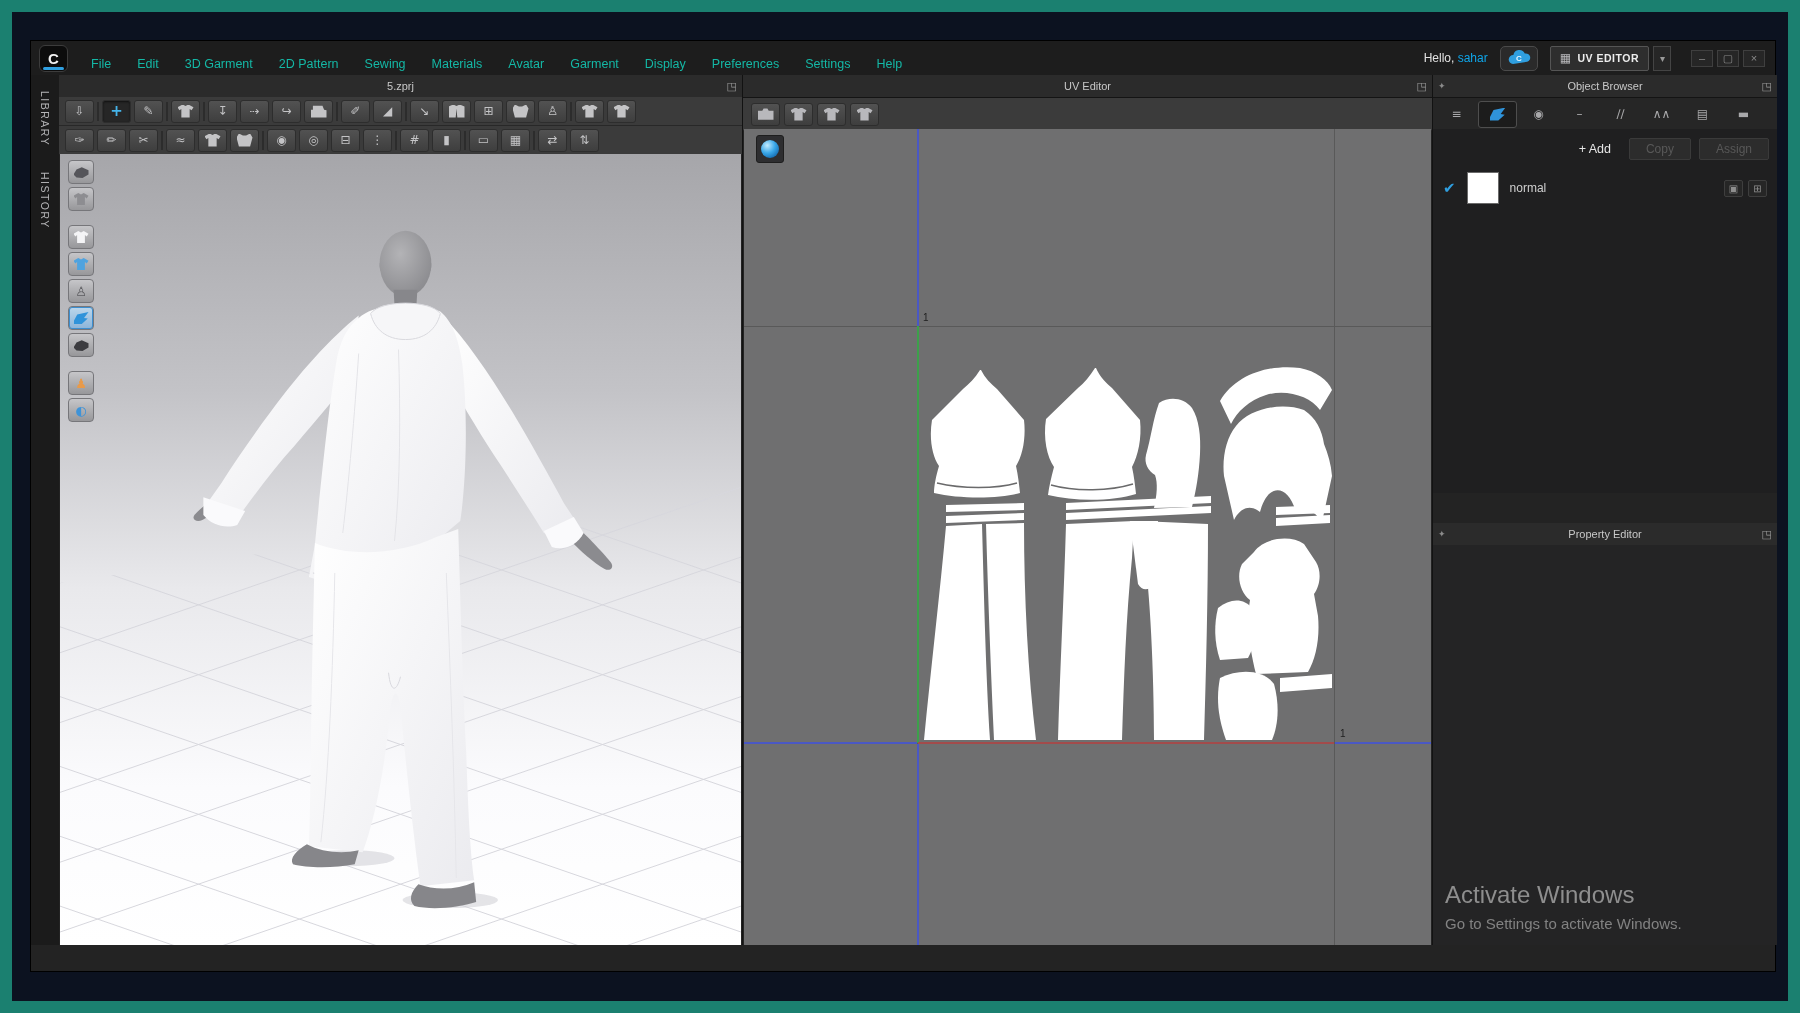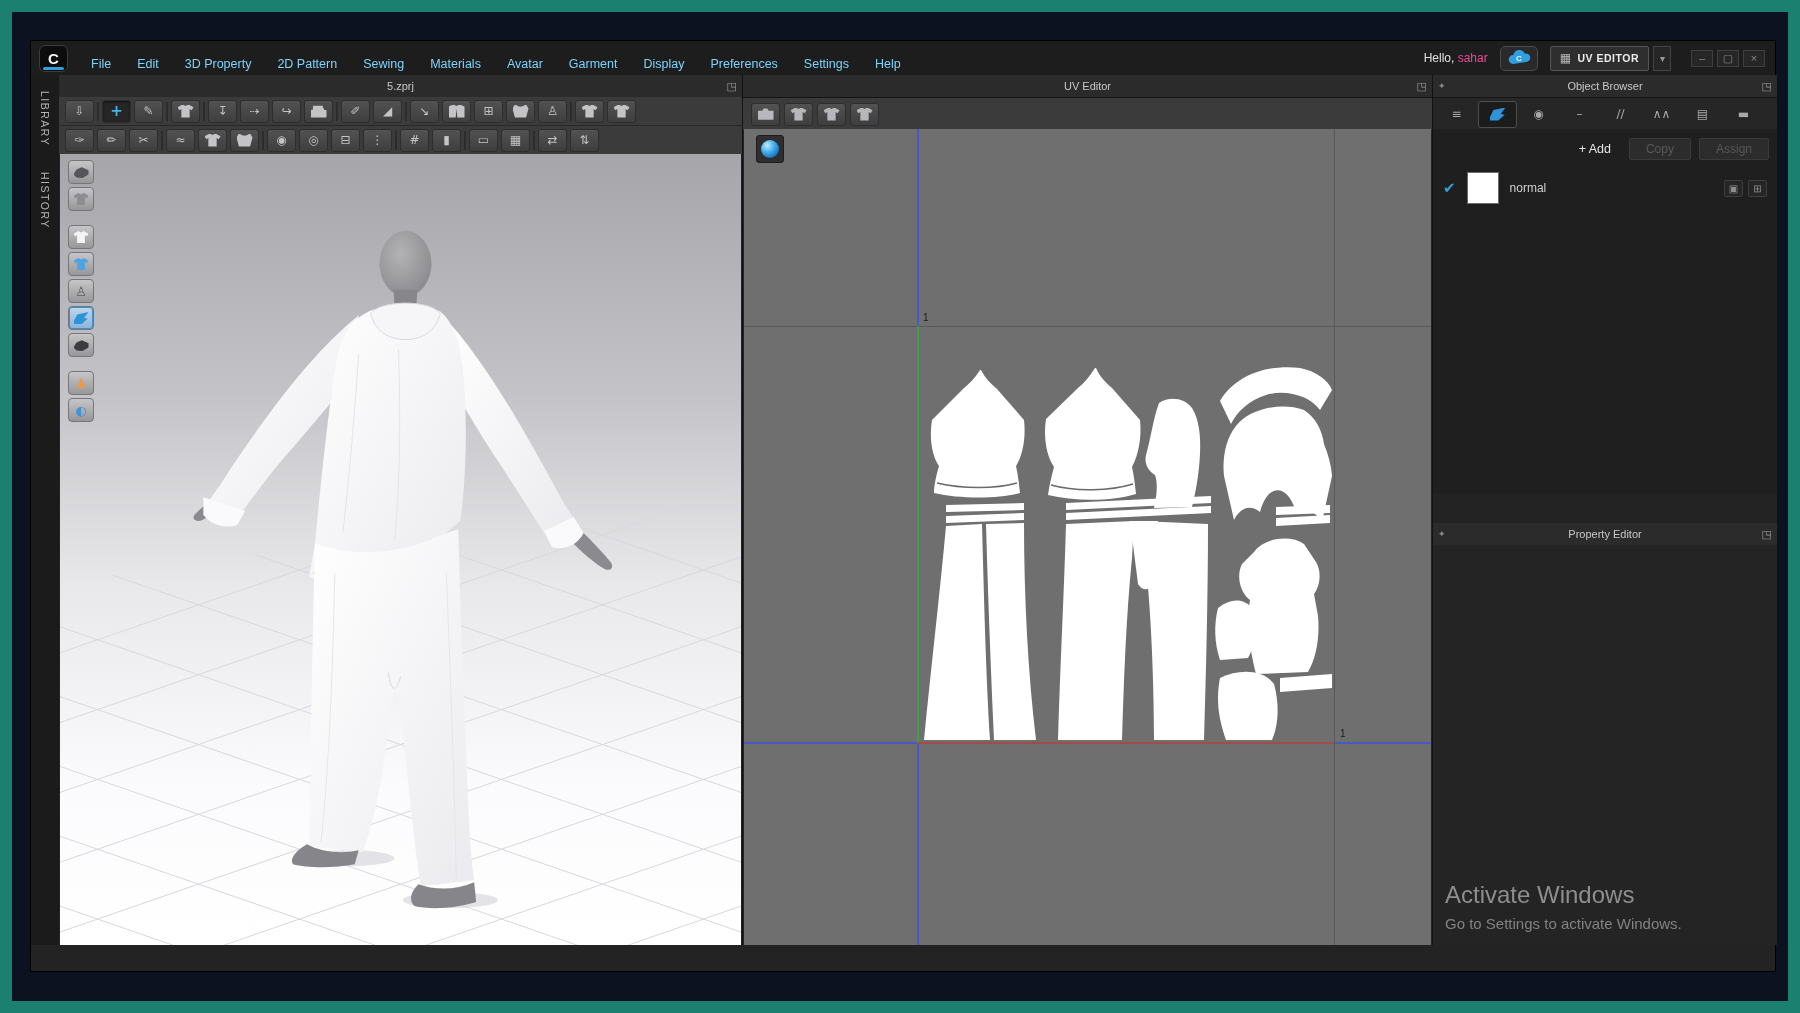--- a/index.html
+++ b/index.html
@@ -10,24 +10,24 @@
        border:1px solid #000;box-sizing:border-box;}
 
   
   .menubar{position:absolute;left:0;top:0;right:0;height:34px;background:#1d1d1d;
            display:flex;align-items:center;border-bottom:1px solid #101010;}
   .logo{width:27px;height:25px;margin:0 10px 0 8px;background:#0c0c0c;border:1px solid #3c3c3c;
         border-radius:6px;color:#f2f2f2;font-weight:bold;font-size:15px;display:grid;place-items:center;
         position:relative;}
   .logo::after{content:"";position:absolute;left:3px;right:3px;bottom:1px;height:3px;background:#2f9fe0;border-radius:2px;}
   .menus{display:flex;align-items:center;}
-  .menu-item{background:none;border:none;color:#7dd3fc;font-size:12.5px;padding:16px 13px;height:34px;cursor:default;}
+  .menu-item{background:none;border:none;color:#14b8a6;font-size:12.5px;padding:16px 13px;height:34px;cursor:default;}
   .mb-right{margin-left:auto;display:flex;align-items:center;gap:12px;margin-right:10px;}
   .hello{font-size:12px;color:#e2e2e2;}
-  .hello b{color:#ec4899;font-weight:normal;}
+  .hello b{color:#0ea5e9;font-weight:normal;}
   .cloudbtn{width:38px;height:25px;background:#2a2a2a;border:1px solid #4a4a4a;border-radius:5px;
             display:grid;place-items:center;}
   .modebtn{height:25px;background:#2e2e2e;border:1px solid #555;border-radius:2px;display:flex;
            align-items:center;gap:6px;padding:0 9px;color:#ededed;font-size:10.5px;font-weight:bold;letter-spacing:.5px;}
   .modebtn .mglyph{color:#b9b9bc;font-size:12px;font-weight:normal;}
   .ddbtn{width:18px;height:25px;background:#262626;border:1px solid #444;color:#9a9a9a;font-size:10px;
          display:grid;place-items:center;margin-left:-8px;}
   .winctrls{display:flex;gap:4px;margin-left:8px;}
   .wbtn{width:22px;height:17px;background:#262626;border:1px solid #3f3f3f;color:#8b8b8b;font-size:11px;
         line-height:15px;text-align:center;padding:0;}
@@ -148,21 +148,21 @@
       <span>C</span>
     </div>
     <nav class="menus">
         <button class="menu-item">
         <span class="lbl">File</span>
       </button>
         <button class="menu-item">
         <span class="lbl">Edit</span>
       </button>
         <button class="menu-item">
-        <span class="lbl">3D Property</span>
+        <span class="lbl">3D Garment</span>
       </button>
         <button class="menu-item">
         <span class="lbl">2D Pattern</span>
       </button>
         <button class="menu-item">
         <span class="lbl">Sewing</span>
       </button>
         <button class="menu-item">
         <span class="lbl">Materials</span>
       </button>

